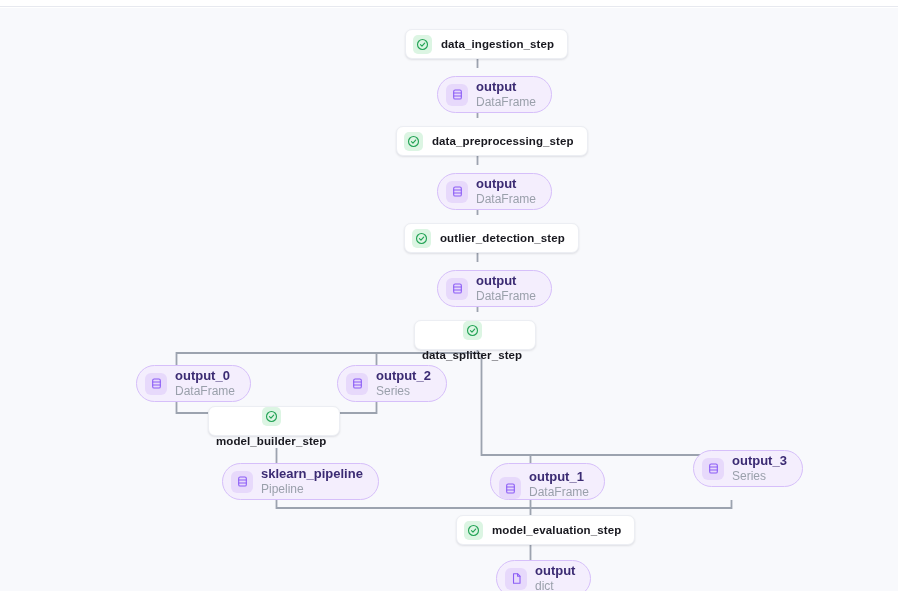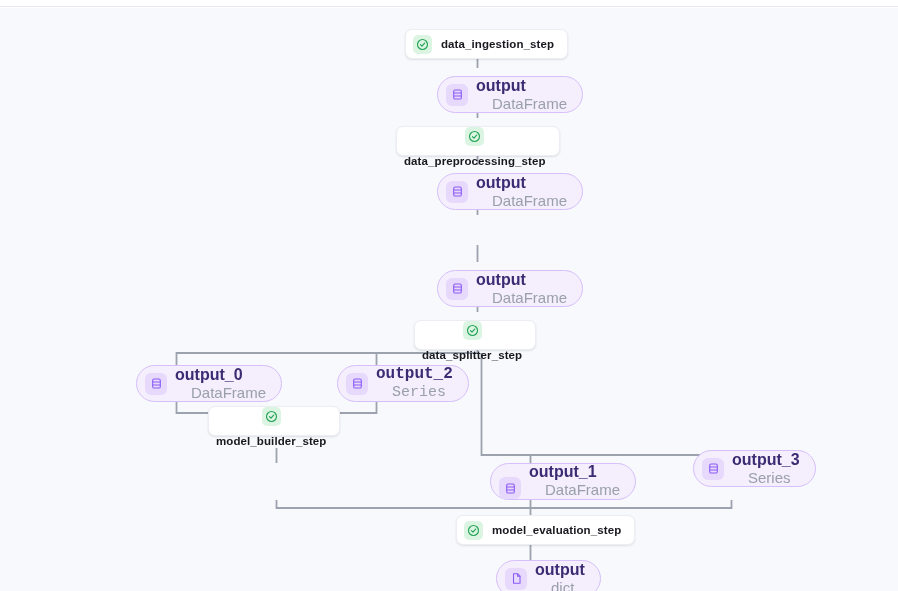--- a/index.html
+++ b/index.html
@@ -111,29 +111,28 @@
     flex: 0 0 auto;
   }
   .artifact-icon svg { display: block; }
   .artifact-text {
     display: flex;
     flex-direction: column;
     justify-content: center;
     line-height: 1.12;
   }
   .artifact-title {
-    font-size: 16px;
+    font-size: 13px;
     font-weight: bold;
     color: #3b2b73;
   }
   .artifact-subtitle {
-    font-size: 15px;
+    font-size: 12px;
     color: #9aa0ab;
     margin-top: 1px;
-    margin-left: 16px;
   }
 </style>
 </head>
 <body>
 
 <div id="topbar"></div>
 
 <div id="canvas">
 
   <svg id="edge-layer" width="898" height="583" viewBox="0 0 898 583">
@@ -174,30 +173,39 @@
     <div class="step-node" style="left:405px; top:21px;">
       <span class="step-icon">
         <svg width="13" height="13" viewBox="0 0 24 24" fill="none" stroke="#22a355" stroke-width="2.1">
           <circle cx="12" cy="12" r="9.2"></circle>
           <polyline points="8.2,12.3 11,15 16,9.3" stroke-linecap="round" stroke-linejoin="round"></polyline>
         </svg>
       </span>
       <span class="step-label">data_ingestion_step</span>
     </div>
 
-    <div class="step-node" style="left:396px; top:118px;flex-direction:column;">
+    <div class="step-node" style="left:396px; top:118px;">
       <span class="step-icon">
         <svg width="13" height="13" viewBox="0 0 24 24" fill="none" stroke="#22a355" stroke-width="2.1">
           <circle cx="12" cy="12" r="9.2"></circle>
           <polyline points="8.2,12.3 11,15 16,9.3" stroke-linecap="round" stroke-linejoin="round"></polyline>
         </svg>
       </span>
       <span class="step-label">data_preprocessing_step</span>
     </div>
 
+    <div class="step-node" style="left:404px; top:215px;">
+      <span class="step-icon">
+        <svg width="13" height="13" viewBox="0 0 24 24" fill="none" stroke="#22a355" stroke-width="2.1">
+          <circle cx="12" cy="12" r="9.2"></circle>
+          <polyline points="8.2,12.3 11,15 16,9.3" stroke-linecap="round" stroke-linejoin="round"></polyline>
+        </svg>
+      </span>
+      <span class="step-label">outlier_detection_step</span>
+    </div>
 
     <div class="step-node" style="left:414px; top:312px;flex-direction:column;">
       <span class="step-icon">
         <svg width="13" height="13" viewBox="0 0 24 24" fill="none" stroke="#22a355" stroke-width="2.1">
           <circle cx="12" cy="12" r="9.2"></circle>
           <polyline points="8.2,12.3 11,15 16,9.3" stroke-linecap="round" stroke-linejoin="round"></polyline>
         </svg>
       </span>
       <span class="step-label">data_splitter_step</span>
     </div>
@@ -271,34 +279,47 @@
           <line x1="5" y1="9.2" x2="19" y2="9.2"></line>
           <line x1="5" y1="14.8" x2="19" y2="14.8"></line>
         </svg>
       </span>
       <span class="artifact-text">
         <span class="artifact-title">output_0</span>
         <span class="artifact-subtitle">DataFrame</span>
       </span>
     </div>
 
-    <div class="artifact-node" style="left:337px; top:357px;font-family:Liberation Mono, monospace;">
+    <div class="artifact-node" style="left:337px; top:357px;">
       <span class="artifact-icon">
         <svg width="13" height="13" viewBox="0 0 24 24" fill="none" stroke="#8b5cf6" stroke-width="2" stroke-linecap="round">
           <rect x="5" y="3.6" width="14" height="16.8" rx="2.6"></rect>
           <line x1="5" y1="9.2" x2="19" y2="9.2"></line>
           <line x1="5" y1="14.8" x2="19" y2="14.8"></line>
         </svg>
       </span>
       <span class="artifact-text">
         <span class="artifact-title">output_2</span>
         <span class="artifact-subtitle">Series</span>
       </span>
     </div>
 
+    <div class="artifact-node" style="left:222px; top:455px;">
+      <span class="artifact-icon">
+        <svg width="13" height="13" viewBox="0 0 24 24" fill="none" stroke="#8b5cf6" stroke-width="2" stroke-linecap="round">
+          <rect x="5" y="3.6" width="14" height="16.8" rx="2.6"></rect>
+          <line x1="5" y1="9.2" x2="19" y2="9.2"></line>
+          <line x1="5" y1="14.8" x2="19" y2="14.8"></line>
+        </svg>
+      </span>
+      <span class="artifact-text">
+        <span class="artifact-title">sklearn_pipeline</span>
+        <span class="artifact-subtitle">Pipeline</span>
+      </span>
+    </div>
 
     <div class="artifact-node" style="left:490px; top:455px;align-items:flex-end;">
       <span class="artifact-icon">
         <svg width="13" height="13" viewBox="0 0 24 24" fill="none" stroke="#8b5cf6" stroke-width="2" stroke-linecap="round">
           <rect x="5" y="3.6" width="14" height="16.8" rx="2.6"></rect>
           <line x1="5" y1="9.2" x2="19" y2="9.2"></line>
           <line x1="5" y1="14.8" x2="19" y2="14.8"></line>
         </svg>
       </span>
       <span class="artifact-text">

